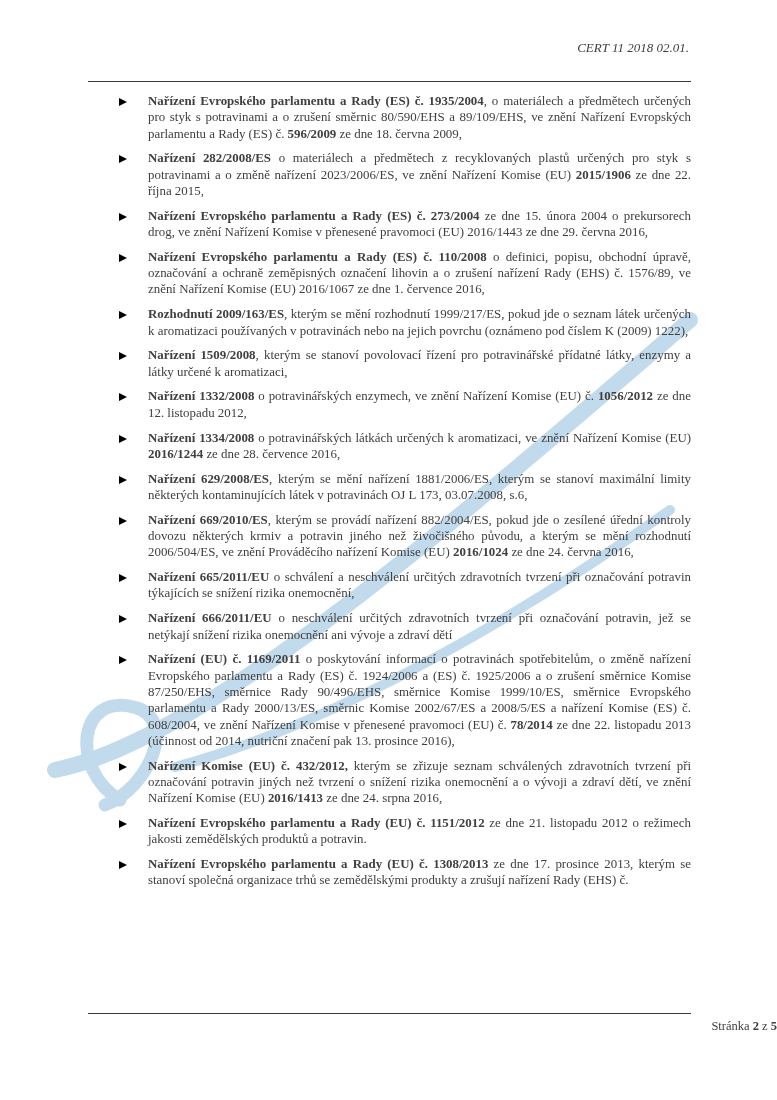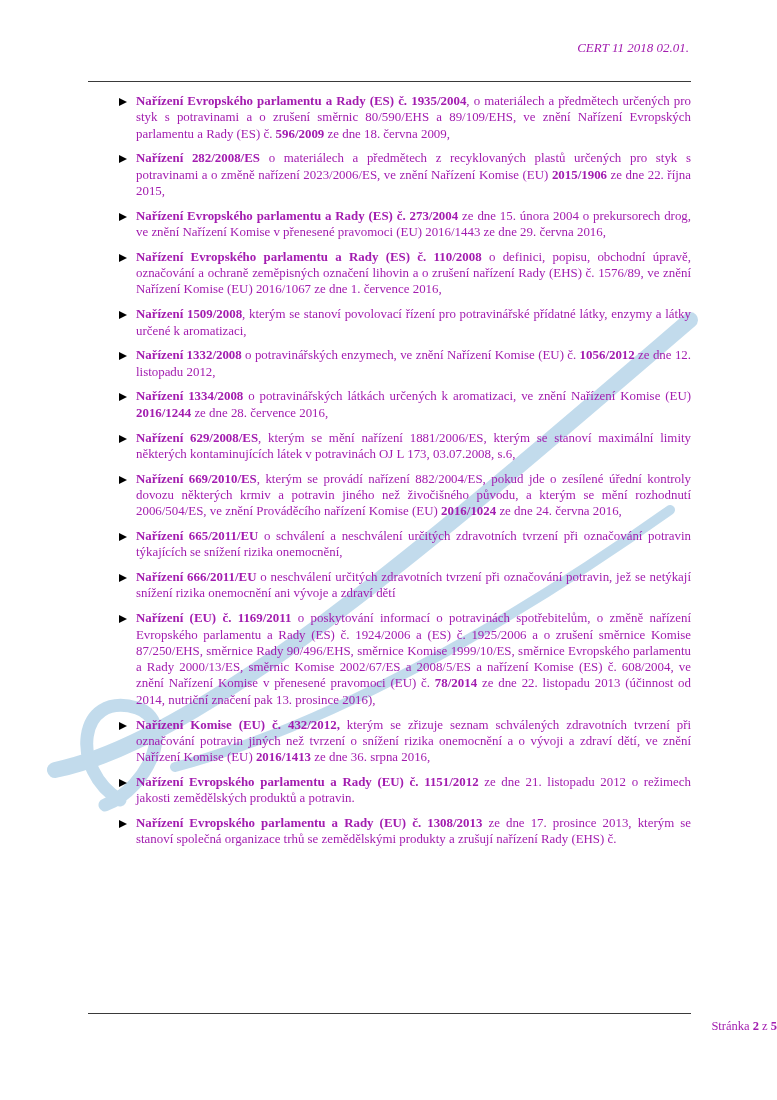--- a/index.html
+++ b/index.html
@@ -2,21 +2,21 @@
 <html><head>
 <meta charset="utf-8">
 <style>
   * { margin:0; padding:0; box-sizing:border-box; }
   html,body { background:#ffffff; }
   .page {
     position:relative;
     width:777px; height:1100px;
     background:#ffffff;
     font-family:"Liberation Serif","DejaVu Serif",serif;
-    color:#a21caf;
+    color:#404040;
     overflow:hidden;
   }
   .watermark {
     position:absolute; left:25px; top:265px;
     width:690px; height:550px;
     opacity:0.75;
     pointer-events:none;
     z-index:0;
   }
   .header {
@@ -26,21 +26,21 @@
   }
   .header-rule {
     position:absolute; top:81px; left:88px; width:603px;
     border-top:1.4px solid #3a3a3a;
     z-index:1;
   }
   .content {
     position:absolute; top:93px; left:88px; width:603px;
     z-index:1;
   }
-  .item { display:flex; margin-bottom:8.5px; padding-left:31px; }
+  .item { display:flex; margin-bottom:8.5px; padding-left:31px;gap:12px; }
   .bullet {
     flex:0 0 17px; width:17px; height:16px;
     position:relative; margin-top:2px;
   }
   .bullet::before {
     content:""; position:absolute; left:0; top:3px;
     width:0; height:0;
     border-left:8px solid #000;
     border-top:4.5px solid transparent;
     border-bottom:4.5px solid transparent;
@@ -93,20 +93,24 @@
       <div class="item">
         <span class="bullet"></span>
         <p class="item-text"><span class="bold">Nařízení Evropského parlamentu a Rady (ES) č. 273/2004</span><span> ze dne 15. února 2004 o prekursorech drog, ve znění Nařízení Komise v přenesené pravomoci (EU) 2016/1443 ze dne 29. června 2016,</span></p>
       </div>
       <div class="item">
         <span class="bullet"></span>
         <p class="item-text"><span class="bold">Nařízení Evropského parlamentu a Rady (ES) č. 110/2008</span><span> o definici, popisu, obchodní úpravě, označování a ochraně zeměpisných označení lihovin a o zrušení nařízení Rady (EHS) č. 1576/89, ve znění Nařízení Komise (EU) 2016/1067 ze dne 1. července 2016,</span></p>
       </div>
       <div class="item">
         <span class="bullet"></span>
+        <p class="item-text"><span class="bold">Rozhodnutí 2009/163/ES</span><span>, kterým se mění rozhodnutí 1999/217/ES, pokud jde o seznam látek určených k aromatizaci používaných v potravinách nebo na jejich povrchu (oznámeno pod číslem K (2009) 1222),</span></p>
+      </div>
+      <div class="item">
+        <span class="bullet"></span>
         <p class="item-text"><span class="bold">Nařízení 1509/2008</span><span>, kterým se stanoví povolovací řízení pro potravinářské přídatné látky, enzymy a látky určené k aromatizaci,</span></p>
       </div>
       <div class="item">
         <span class="bullet"></span>
         <p class="item-text"><span class="bold">Nařízení 1332/2008</span><span> o potravinářských enzymech, ve znění Nařízení Komise (EU) č. </span><span class="bold">1056/2012</span><span> ze dne 12. listopadu 2012,</span></p>
       </div>
       <div class="item">
         <span class="bullet"></span>
         <p class="item-text"><span class="bold">Nařízení 1334/2008</span><span> o potravinářských látkách určených k aromatizaci, ve znění Nařízení Komise (EU) </span><span class="bold">2016/1244</span><span> ze dne 28. července 2016,</span></p>
       </div>
@@ -125,21 +129,21 @@
       <div class="item">
         <span class="bullet"></span>
         <p class="item-text"><span class="bold">Nařízení 666/2011/EU</span><span> o neschválení určitých zdravotních tvrzení při označování potravin, jež se netýkají snížení rizika onemocnění ani vývoje a zdraví dětí</span></p>
       </div>
       <div class="item">
         <span class="bullet"></span>
         <p class="item-text"><span class="bold">Nařízení (EU) č. 1169/2011</span><span>  o poskytování informací o potravinách spotřebitelům, o změně nařízení Evropského parlamentu a Rady (ES) č. 1924/2006 a (ES) č. 1925/2006 a o zrušení směrnice Komise 87/250/EHS, směrnice Rady 90/496/EHS, směrnice Komise 1999/10/ES, směrnice Evropského parlamentu a Rady 2000/13/ES, směrnic Komise 2002/67/ES a 2008/5/ES a nařízení Komise (ES) č. 608/2004, ve znění Nařízení Komise v přenesené pravomoci (EU) č. </span><span class="bold">78/2014</span><span> ze dne 22. listopadu 2013 (účinnost od 2014, nutriční značení pak 13. prosince 2016),</span></p>
       </div>
       <div class="item">
         <span class="bullet"></span>
-        <p class="item-text"><span class="bold">Nařízení Komise (EU) č. 432/2012,</span><span> kterým se zřizuje seznam schválených zdravotních tvrzení při označování potravin jiných než tvrzení o snížení rizika onemocnění a o vývoji a zdraví dětí, ve znění Nařízení Komise (EU) </span><span class="bold">2016/1413</span><span> ze dne 36. srpna 2016,</span></p>
+        <p class="item-text"><span class="bold">Nařízení Komise (EU) č. 432/2012,</span><span> kterým se zřizuje seznam schválených zdravotních tvrzení při označování potravin jiných než tvrzení o snížení rizika onemocnění a o vývoji a zdraví dětí, ve znění Nařízení Komise (EU) </span><span class="bold">2016/1413</span><span> ze dne 24. srpna 2016,</span></p>
       </div>
       <div class="item">
         <span class="bullet"></span>
         <p class="item-text"><span class="bold">Nařízení Evropského parlamentu a Rady (EU) č. 1151/2012</span><span> ze dne 21. listopadu 2012 o režimech jakosti zemědělských produktů a potravin.</span></p>
       </div>
       <div class="item">
         <span class="bullet"></span>
         <p class="item-text"><span class="bold">Nařízení Evropského parlamentu a Rady (EU) č. 1308/2013</span><span> ze dne 17. prosince 2013, kterým se stanoví společná organizace trhů se zemědělskými produkty a zrušují nařízení Rady (EHS) č.</span></p>
       </div>
     </div>

